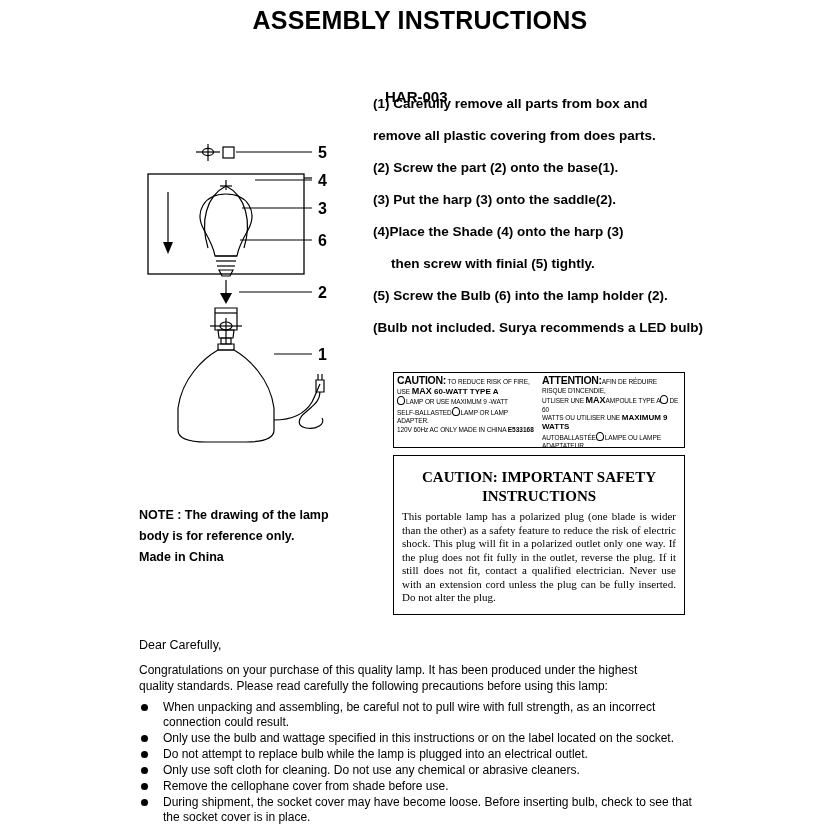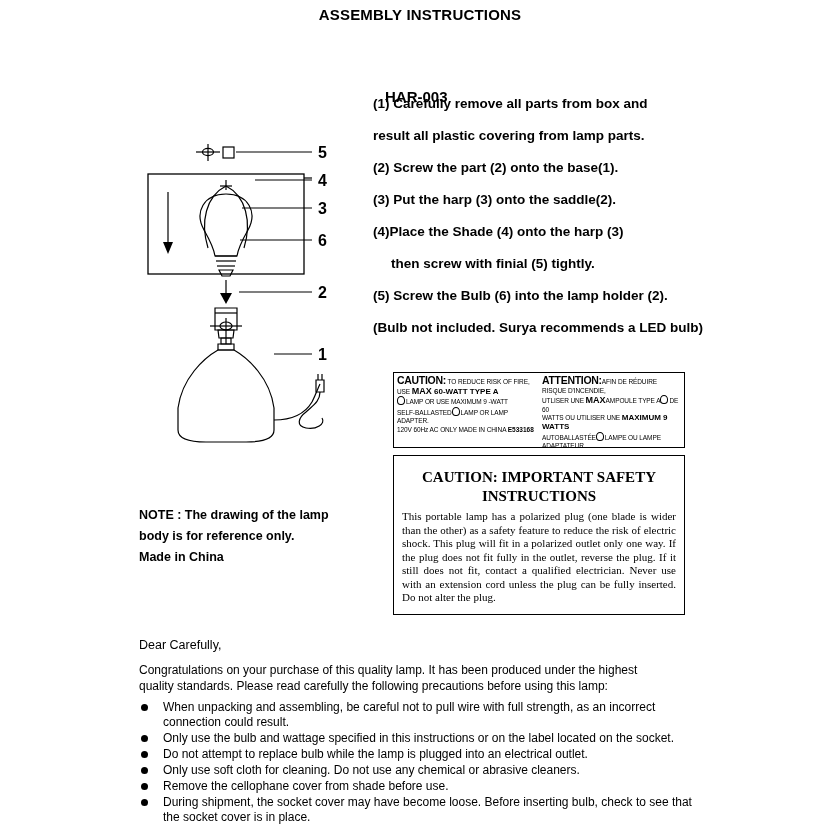--- a/index.html
+++ b/index.html
@@ -21,21 +21,21 @@
     width: 840px;
     height: 840px;
   }
 
   
   .title {
     position: absolute;
     left: 0; top: 6px;
     width: 840px;
     text-align: center;
-    font-size: 15px;
+    font-size: 25px;
     font-weight: bold;
     letter-spacing: 0.2px;
   }
   .title-inner { margin-left: 0px; }
 
   
   .model {
     position: absolute;
     left: 385px; top: 52px;
     font-size: 15px;
@@ -170,21 +170,21 @@
 <div class="page">
 
   <div class="title">
     <span class="title-inner">ASSEMBLY INSTRUCTIONS</span>
   </div>
 
   <div class="model">HAR-003</div>
 
   <div class="steps">
     <div>(1) Carefully remove all parts from box and</div>
-    <div>result all plastic covering from lamp parts.</div>
+    <div>remove all plastic covering from does parts.</div>
     <div>(2) Screw the part (2) onto  the base(1).</div>
     <div>(3) Put the harp (3) onto  the saddle(2).</div>
     <div>(4)Place the Shade (4) onto the harp (3)</div>
     <div class="indent">then screw with finial  (5)  tightly.</div>
     <div>(5) Screw the Bulb (6) into the lamp holder (2).</div>
     <div>(Bulb not included. Surya recommends a LED bulb)</div>
   </div>
 
   <div class="diagram">
     <svg class="dg" width="260" height="340" viewBox="0 0 260 340">

